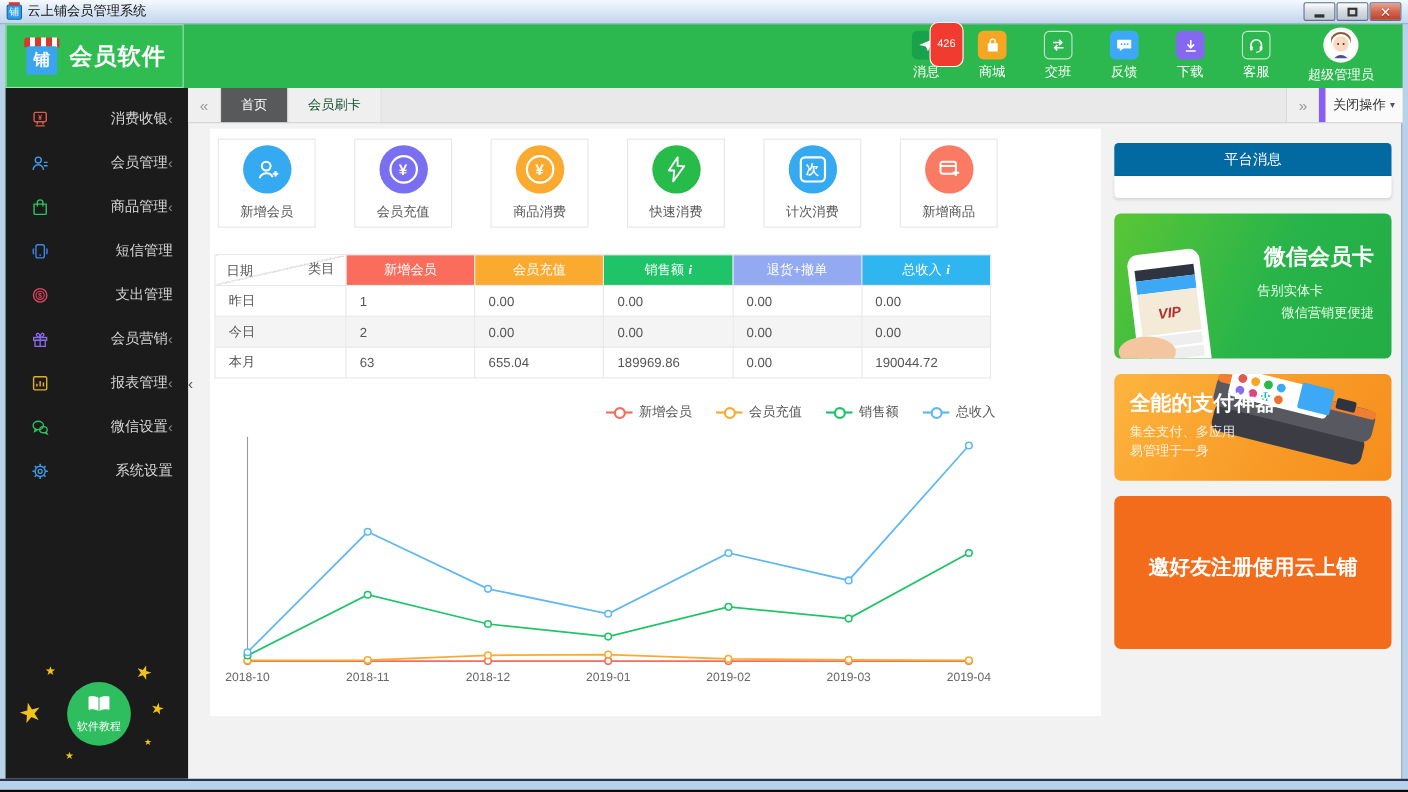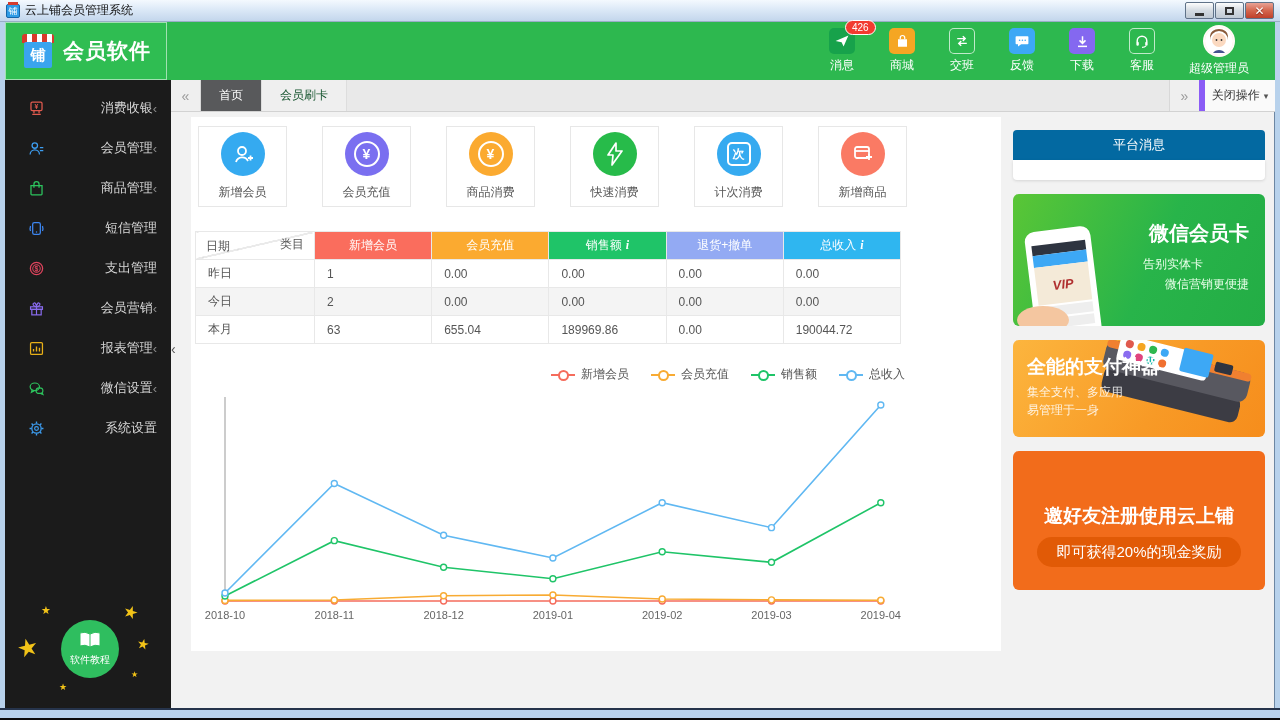--- a/index.html
+++ b/index.html
@@ -30,21 +30,21 @@
   .awning { position:absolute; top:0; left:1px; right:1px; height:9px; border-radius:3px 3px 0 0;
     background:repeating-linear-gradient(90deg,#d8392b 0 5px,#fff 5px 10px); }
   .shopface { position:absolute; top:8px; left:3px; right:3px; bottom:0; background:#3aa4ef; border-radius:2px;
     color:#fff; font-size:15px; font-weight:bold; text-align:center; line-height:26px; }
   .logo-text { color:#fff; font-size:21px; font-weight:bold; letter-spacing:1px; }
   .gnav { flex:1; display:flex; align-items:center; justify-content:flex-end; gap:34px; padding-right:26px; }
   .gitem { display:flex; flex-direction:column; align-items:center; gap:3px; position:relative; cursor:pointer; }
   .gitem .ic { width:26px; height:26px; border-radius:5px; display:flex; align-items:center; justify-content:center; }
   .gitem .lbl { color:#fff; font-size:12px; }
   .badge { position:absolute; top:-8px; left:16px; background:#f23b30; color:#fff; font-size:10px;
-    border-radius:8px; padding:1px 6px; border:1px solid #fff; }
+    border-radius:8px; padding:14px 6px; border:1px solid #fff; }
   .avatar { width:32px; height:32px; border-radius:50%; background:#fde8dc; overflow:hidden; border:2px solid rgba(255,255,255,.8); }
   
   .sidebar { position:absolute; left:0; top:80px; bottom:12px; width:166px; background:#1b1b1b; }
   .s-item { height:40px; display:flex; align-items:center; padding:0 14px 0 22px; cursor:pointer;text-align:right; }
   .s-item .sic { width:18px; height:18px; margin-right:14px; display:flex; align-items:center; justify-content:center; }
   .s-item .slbl { color:#d6d6d6; font-size:13px; flex:1; }
   .s-item .chev { color:#8a8a8a; font-size:13px; }
   .tutorial { position:absolute; bottom:14px; left:0; width:166px; height:92px; }
   .tut-circle { position:absolute; left:56px; top:18px; width:58px; height:58px; border-radius:50%;
     background:#2fbe5f; display:flex; flex-direction:column; align-items:center; justify-content:center; }
@@ -565,18 +565,17 @@
           <rect x="126" y="44" width="18" height="10" rx="2" fill="#2e3440"></rect>
         </g>
       </svg>
       <div class="bt1">全能的支付神器</div>
       <div class="bt2">集全支付、多应用</div>
       <div class="bt3">易管理于一身</div>
     </div>
 
     <div class="banner b-invite">
       <div class="bt1">邀好友注册使用云上铺</div>
-      <div class="pill">即可获得20%的现金奖励</div>
     </div>
   </div>
 
   <div class="bstrip"></div>
 </div>
 
 </body></html>

